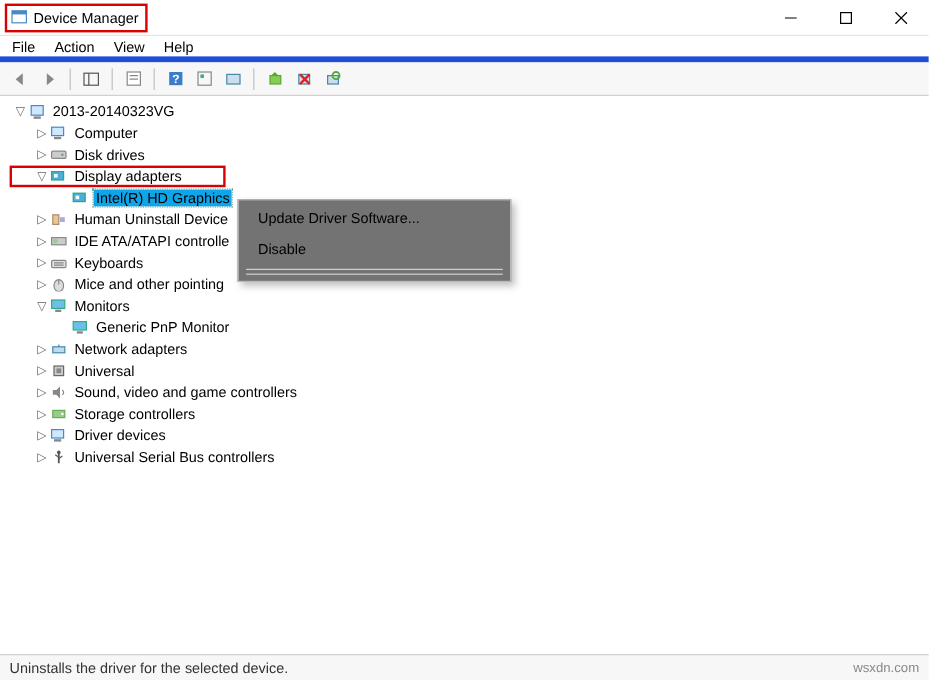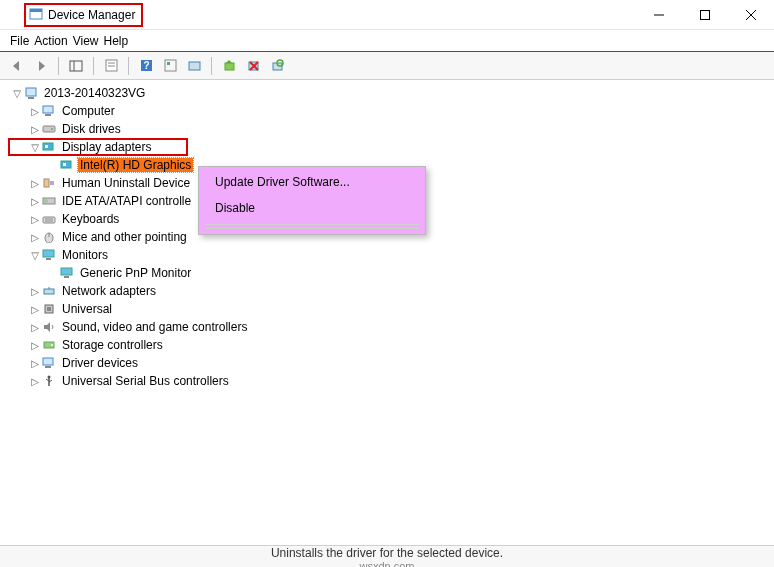--- a/index.html
+++ b/index.html
@@ -11,21 +11,21 @@
     color: #000;
     width: 774px;
     height: 567px;
     position: relative;
     overflow: hidden;
   }
   .titlebar {
     height: 30px;
     display: flex;
     align-items: center;
-    padding: 0 0 0 24px;
+    padding: 0 0 0 4px;
     border-bottom: 1px solid #e5e5e5;
   }
   .titlebar .app-icon {
     width: 16px; height: 16px;
     display: inline-flex; align-items: center; justify-content: center;
     margin-right: 4px;
   }
   .titlebar .title-inner {
     display: inline-flex; align-items: center;
     border: 2px solid #d80000;
@@ -39,23 +39,23 @@
     width: 46px; height: 30px;
     display: flex; align-items: center; justify-content: center;
     font-family: "Segoe UI Symbol", sans-serif;
     font-size: 12px;
     cursor: default;
   }
   .menubar {
     height: 22px;
     display: flex;
     align-items: center;
-    gap: 5px;
+    gap: 16px;
     padding: 0 10px;
-    border-bottom: 1px solid #1d4ed8;
+    border-bottom: 5px solid #1d4ed8;
   }
   .menu-item { cursor: default; }
   .toolbar {
     height: 28px;
     display: flex;
     align-items: center;
     gap: 2px;
     padding: 0 6px;
     border-bottom: 1px solid #d0d0d0;
     background: #f7f7f7;
@@ -81,34 +81,34 @@
     height: 18px;
     white-space: nowrap;
   }
   .tw { width: 14px; text-align: center; color: #666; font-size: 10px; cursor: default; }
   .ticon { width: 18px; text-align: center; font-size: 13px; }
   .label { padding: 0 2px; }
   .indent-0 { padding-left: 0; }
   .indent-1 { padding-left: 18px; }
   .indent-2 { padding-left: 36px; }
   .selected .label {
-    background: #f97316;
+    background: #0ea5e9;
     outline: 1px dotted #7aa;
   }
   .highlight-red {
     border: 2px solid #d80000;
     margin-left: -2px;
     padding-right: 30px;
   }
   .context-menu {
     position: absolute;
     left: 198px;
     top: 166px;
     width: 228px;
-    background: #f0abfc;
+    background: #737373;
     border: 1px solid #b9b9b9;
     box-shadow: 3px 3px 6px rgba(0,0,0,0.25);
     padding: 2px;
     z-index: 10;
   }
   .ctx-item {
     height: 26px;
     display: flex;
     align-items: center;
     padding: 0 14px;
@@ -133,21 +133,20 @@
     bottom: 0; left: 0; right: 0;
     height: 22px;
     border-top: 1px solid #d0d0d0;
     background: #f7f7f7;
     display: flex;
     align-items: center;
     justify-content: space-between;
     padding: 0 8px;
     font-size: 12px;
     color: #333;
-    flex-direction: column;
   }
   .watermark { color: #888; font-size: 11px; }
   svg { display: block; }
 </style>
 </head>
 <body>
 
 <div class="titlebar">
   <span class="title-inner">
     <span class="app-icon">

